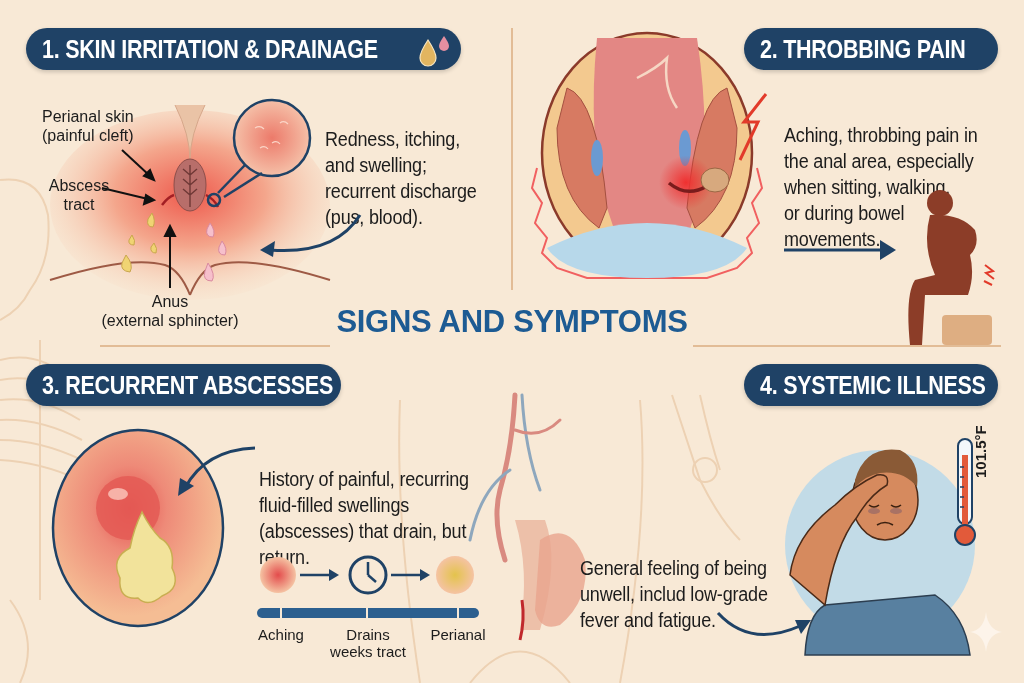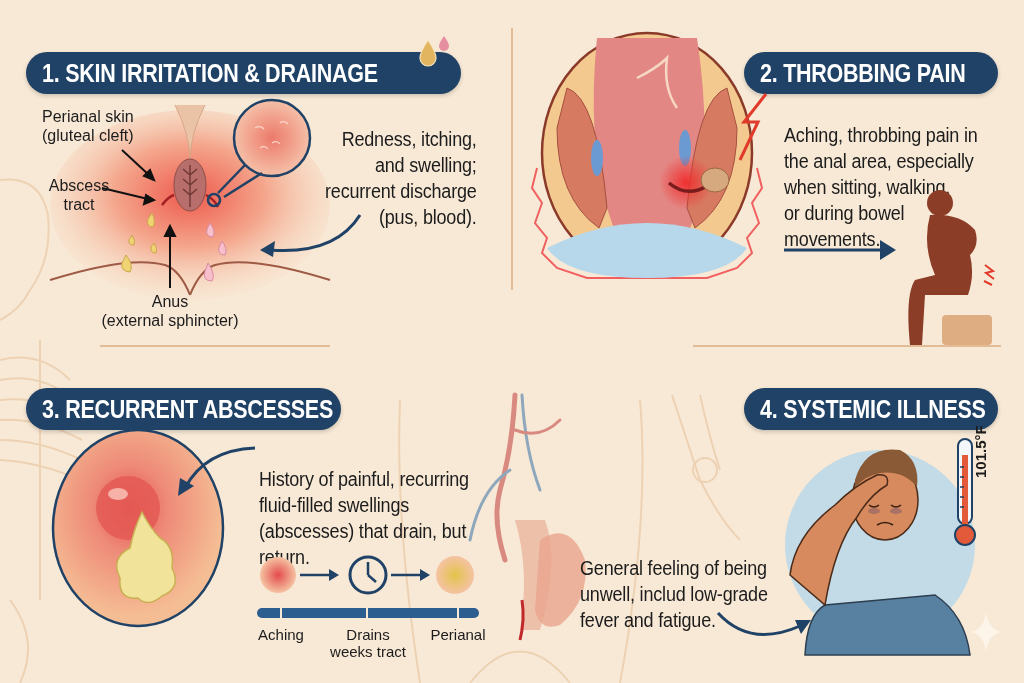--- a/index.html
+++ b/index.html
@@ -11,21 +11,20 @@
   }
   .bg-skel { position:absolute; left:0; top:0; width:1024px; height:683px; }
   .pill {
     position:absolute; height:42px; border-radius:21px;
     background:#1f4266; color:#ffffff;
     font-family:"Liberation Sans", sans-serif; font-weight:bold;
     font-size:25px; line-height:42px; letter-spacing:-0.3px;
     box-shadow:0 2px 4px rgba(0,0,0,0.18);
     white-space:nowrap; box-sizing:border-box; padding:0 16px;
     transform-origin:left center;
-    margin-top:24px;
   }
   .pill .t { display:inline-block; transform:scaleX(0.86); transform-origin:left center; }
   .desc {
     position:absolute; font-size:20px; line-height:26px; color:#1c1c1c;
     white-space:pre-line; letter-spacing:-0.2px;
   }
   .desc .t { display:inline-block; transform:scaleX(0.9); transform-origin:left top; }
   .lbl {
     position:absolute; font-size:16px; line-height:19px; color:#1c1c1c; text-align:center;
     white-space:pre-line;
@@ -81,20 +80,21 @@
   <path d="M545 520 Q560 560 540 630 L520 630 Q530 570 515 520 Z" fill="#eab59d" opacity="0.8"></path>
   <path d="M540 540 Q570 520 585 560 Q590 600 560 625 Q540 632 535 610 Z" fill="#e9a48d" opacity="0.8"></path>
   <path d="M522 600 Q525 620 520 640" stroke="#c0282c" stroke-width="3" fill="none"></path>
 </svg>
 
 <div class="divider-v"></div>
 <div class="divider-h" style="left:100px; top:345px; width:230px;"></div>
 <div class="divider-h" style="left:693px; top:345px; width:308px;"></div>
 
 <div class="main-title">
+  <span>SIGNS AND SYMPTOMS</span>
 </div>
 
 <div class="pill" style="left:26px; top:28px; width:435px;">
   <span class="t">1. SKIN IRRITATION &amp; DRAINAGE</span>
 </div>
 <svg style="left:414px; top:32px;" width="40" height="40" viewBox="0 0 40 40">
   <path d="M14 8 Q22 20 22 26 A8 8 0 0 1 6 26 Q6 20 14 8 Z" fill="#e2b560" stroke="#f7e6c2" stroke-width="1.2"></path>
   <path d="M30 4 Q35 11 35 14 A5 5 0 0 1 25 14 Q25 11 30 4 Z" fill="#e58fa1"></path>
 </svg>
 
@@ -127,21 +127,21 @@
   <g stroke="#111" stroke-width="2" fill="#111">
     <line x1="122" y1="150" x2="150" y2="176"></line>
       <polygon points="154,180 144,176 150,170"></polygon>
     <line x1="102" y1="188" x2="148" y2="199"></line>
       <polygon points="154,200 144,204 146,195"></polygon>
     <line x1="170" y1="288" x2="170" y2="232"></line>
       <polygon points="170,226 165,236 175,236"></polygon>
   </g>
 </svg>
 <div class="lbl left" style="left:42px; top:107px;">Perianal skin
-(gluteal cleft)</div>
+(painful cleft)</div>
 <div class="lbl" style="left:44px; top:176px; width:70px;">Abscess
 tract</div>
 <div class="lbl" style="left:100px; top:292px; width:140px;">Anus
 (external sphincter)</div>
 
 <svg style="left:200px; top:93px;" width="120" height="120" viewBox="0 0 120 120">
   <defs>
     <radialGradient id="g2" cx="50%" cy="50%" r="50%">
       <stop offset="0%" stop-color="#ec7a6a"></stop>
       <stop offset="100%" stop-color="#f5c0a8"></stop>
@@ -151,21 +151,21 @@
   <path d="M45 72 L18 100" stroke="#1f4266" stroke-width="2.5"></path>
   <path d="M62 80 L24 104" stroke="#1f4266" stroke-width="2.5"></path>
   <circle cx="14" cy="107" r="6" fill="none" stroke="#1f4266" stroke-width="2.5"></circle>
   <g stroke="#fbd6c8" stroke-width="1.2" fill="none">
     <path d="M55 35 Q60 32 64 36"></path>
       <path d="M72 50 Q77 47 80 51"></path>
       <path d="M60 55 Q65 52 68 56"></path>
       <path d="M80 30 Q84 27 88 31"></path>
   </g>
 </svg>
-<div class="desc" style="left:325px; top:100px;text-align:right;">
+<div class="desc" style="left:325px; top:100px;">
   <span class="t">Redness, itching,
 and swelling;
 recurrent discharge
 (pus, blood).</span>
 </div>
 <svg style="left:255px; top:210px;" width="120" height="50" viewBox="0 0 120 50">
   <path d="M105 5 Q80 45 15 40" fill="none" stroke="#1f4266" stroke-width="3"></path>
   <polygon points="5,40 20,31 18,47" fill="#1f4266"></polygon>
 </svg>
 

